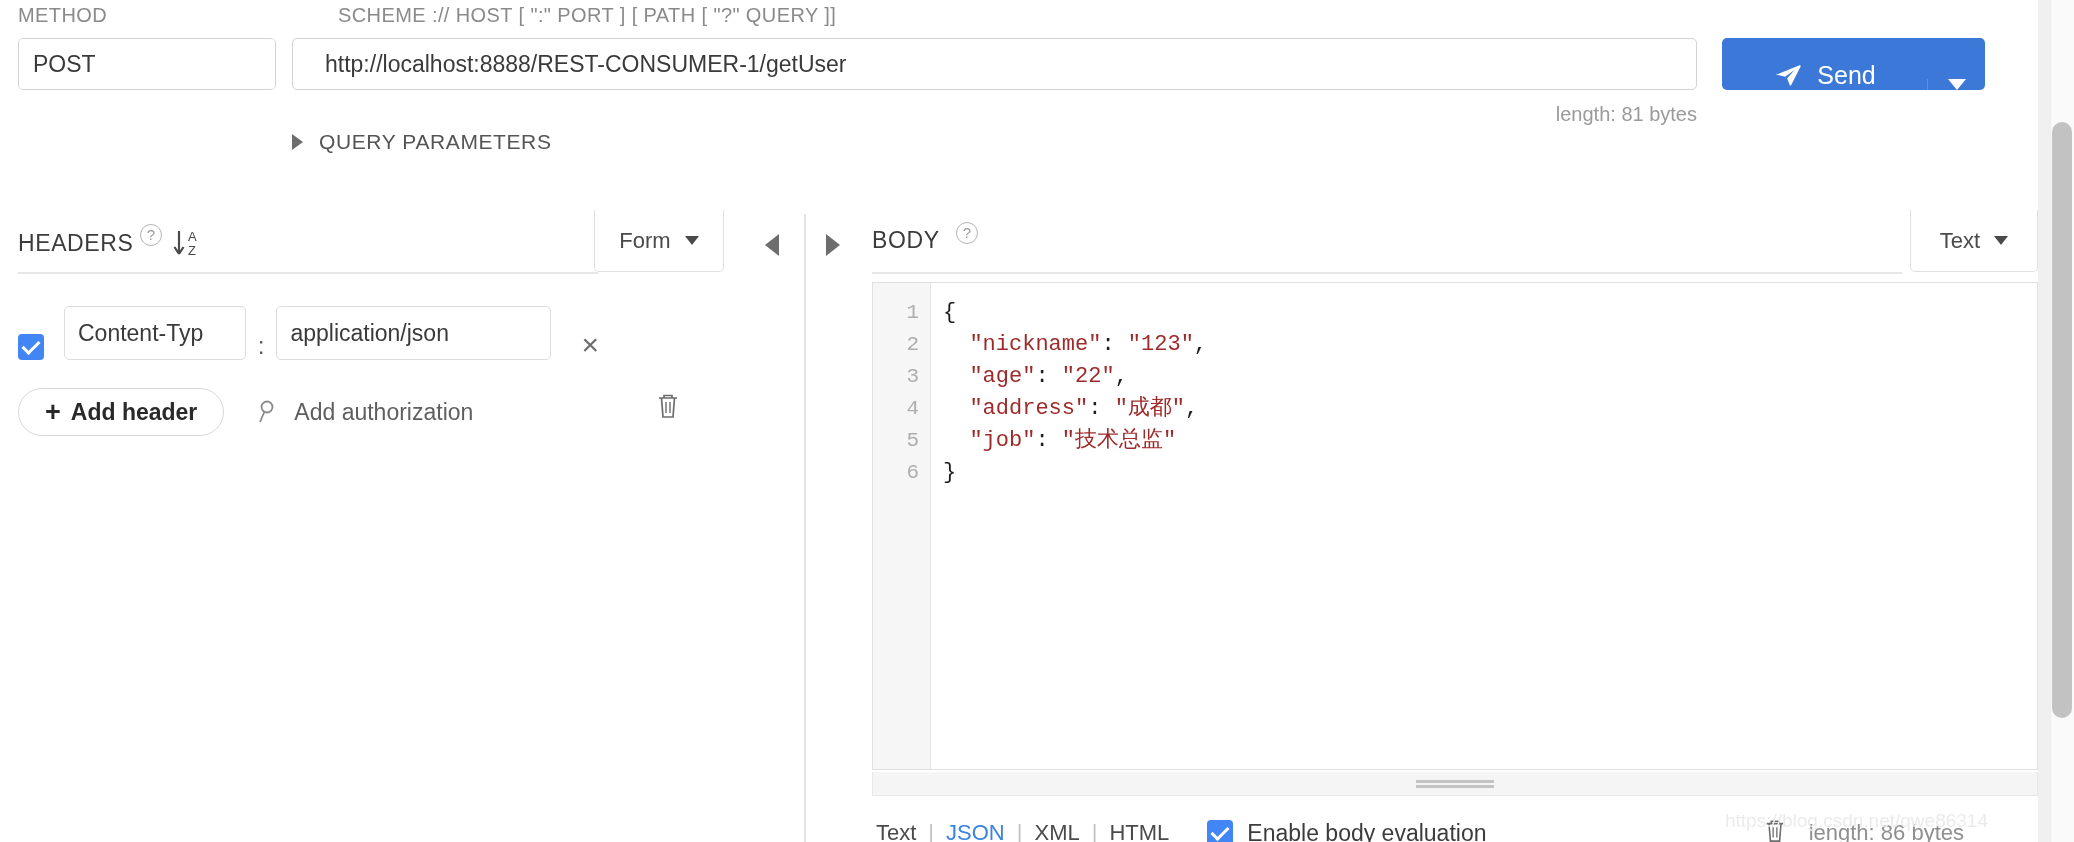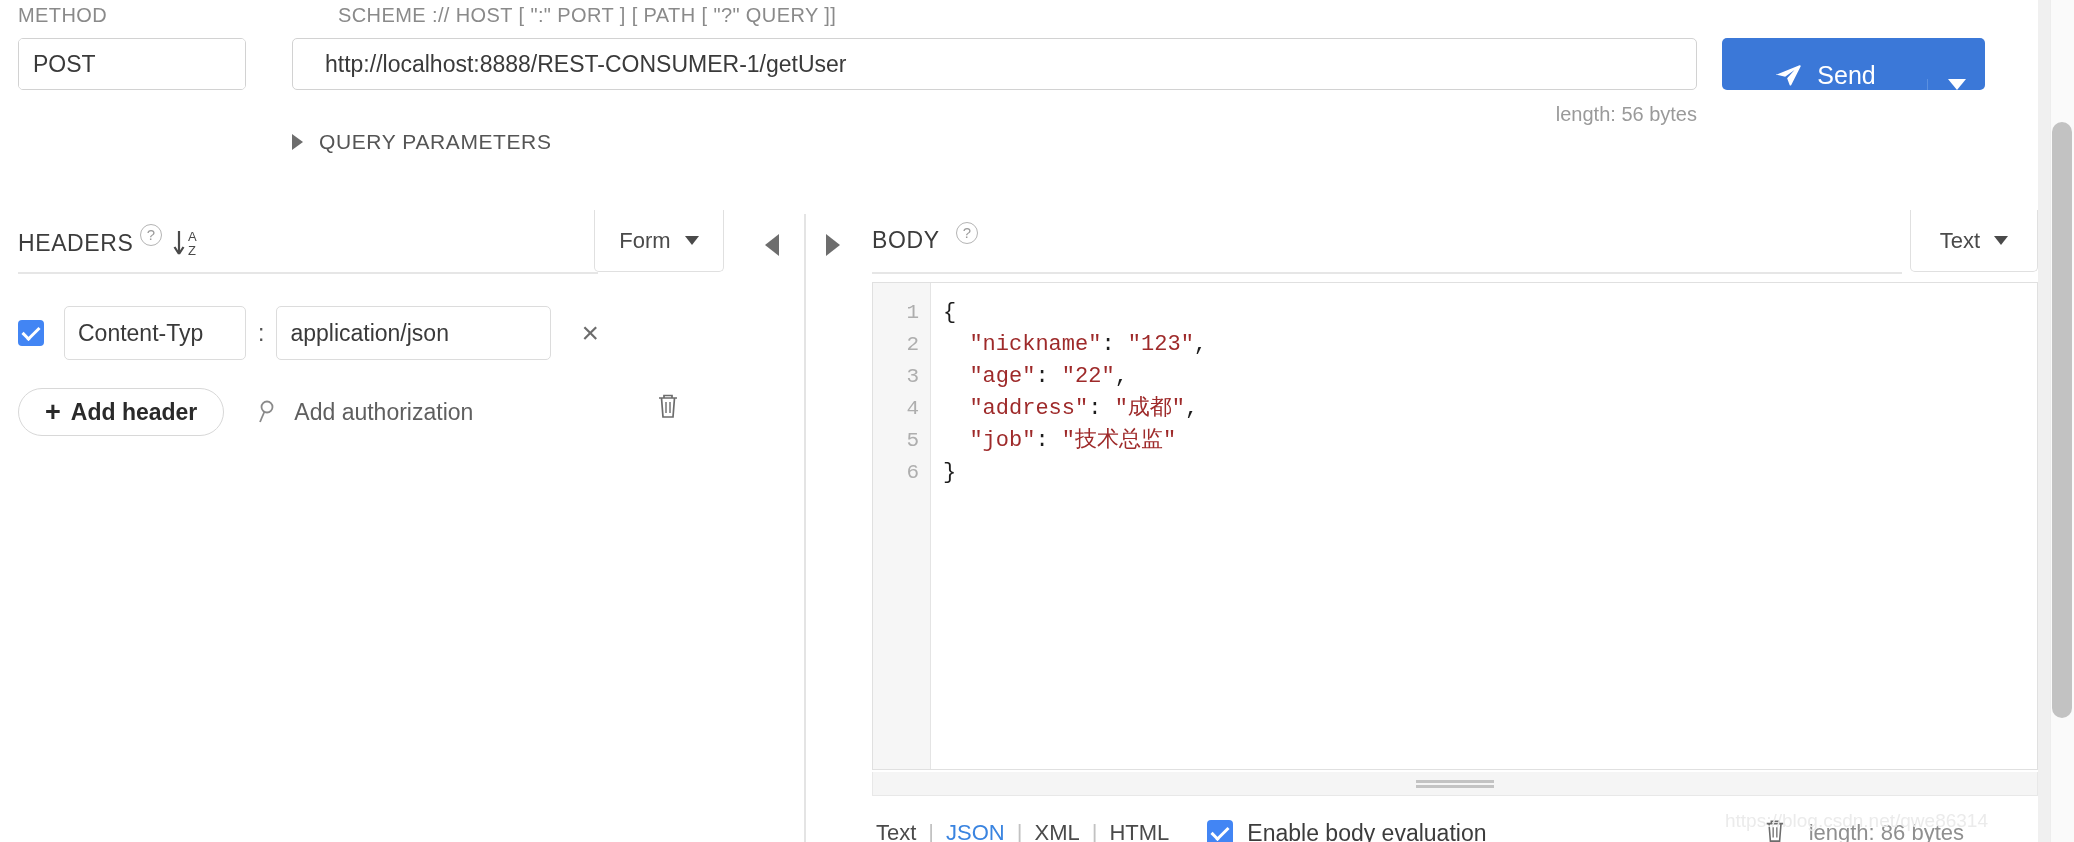--- a/index.html
+++ b/index.html
@@ -25,21 +25,21 @@
     font-size: 20px;
     letter-spacing: 0.4px;
     color: #8a8a8a;
     white-space: nowrap;
   }
   .lbl-method { left: 18px; top: 4px; }
   .lbl-url { left: 338px; top: 4px; }
 
   .method-wrap {
     position: absolute; left: 18px; top: 38px;
-    width: 228px; height: 52px;
+    width: 258px; height: 52px;
     display: flex;
     border: 1px solid #d2d2d2;
     border-radius: 5px;
     background: #fff;
     overflow: hidden;
   }
   .method-input {
     flex: 1;
     border: none; outline: none;
     padding: 0 14px;
@@ -192,21 +192,21 @@
     border-radius: 0 0 5px 5px;
     background: #fff;
     display: flex; align-items: center; justify-content: center;
     gap: 14px;
     cursor: pointer;
   }
   .form-select span { font-size: 22px; color: #4a4a4a; }
 
   .hdr-row {
     position: absolute; left: 0; top: 96px;
-    display: flex; align-items: center;
+    display: flex; align-items: flex-end;
     padding-left: 18px;
   }
   .chk {
     width: 26px; height: 26px;
     border-radius: 4px;
     background: #4285f4;
     position: relative;
     cursor: pointer;
     flex: none;
   }
@@ -450,21 +450,21 @@
       <svg class="plane" width="30" height="30" viewBox="0 0 24 24">
         <path d="M2.5 11.8 21.2 4.2c.6-.3 1.2.3.9.9L14.6 20c-.3.6-1.1.5-1.3-.1l-2-5.4 5.9-6.6-7.5 5.4-6.6-1.6c-.7-.2-.7-1.1-.6-1.3z" fill="#ffffff"></path>
       </svg>
       <span>Send</span>
     </div>
     <div class="send-arrow-btn">
       <div class="caret-dn white"></div>
     </div>
   </div>
 
-  <div class="length-top">length: 56 bytes</div>
+  <div class="length-top">length: 81 bytes</div>
 
   <div class="qp-row">
     <div class="tri-r"></div>
     <div class="qp-text">QUERY PARAMETERS</div>
   </div>
 
   <div class="v-divider"></div>
   <div class="collapse-left">
     <div class="tri-l"></div>
   </div>

